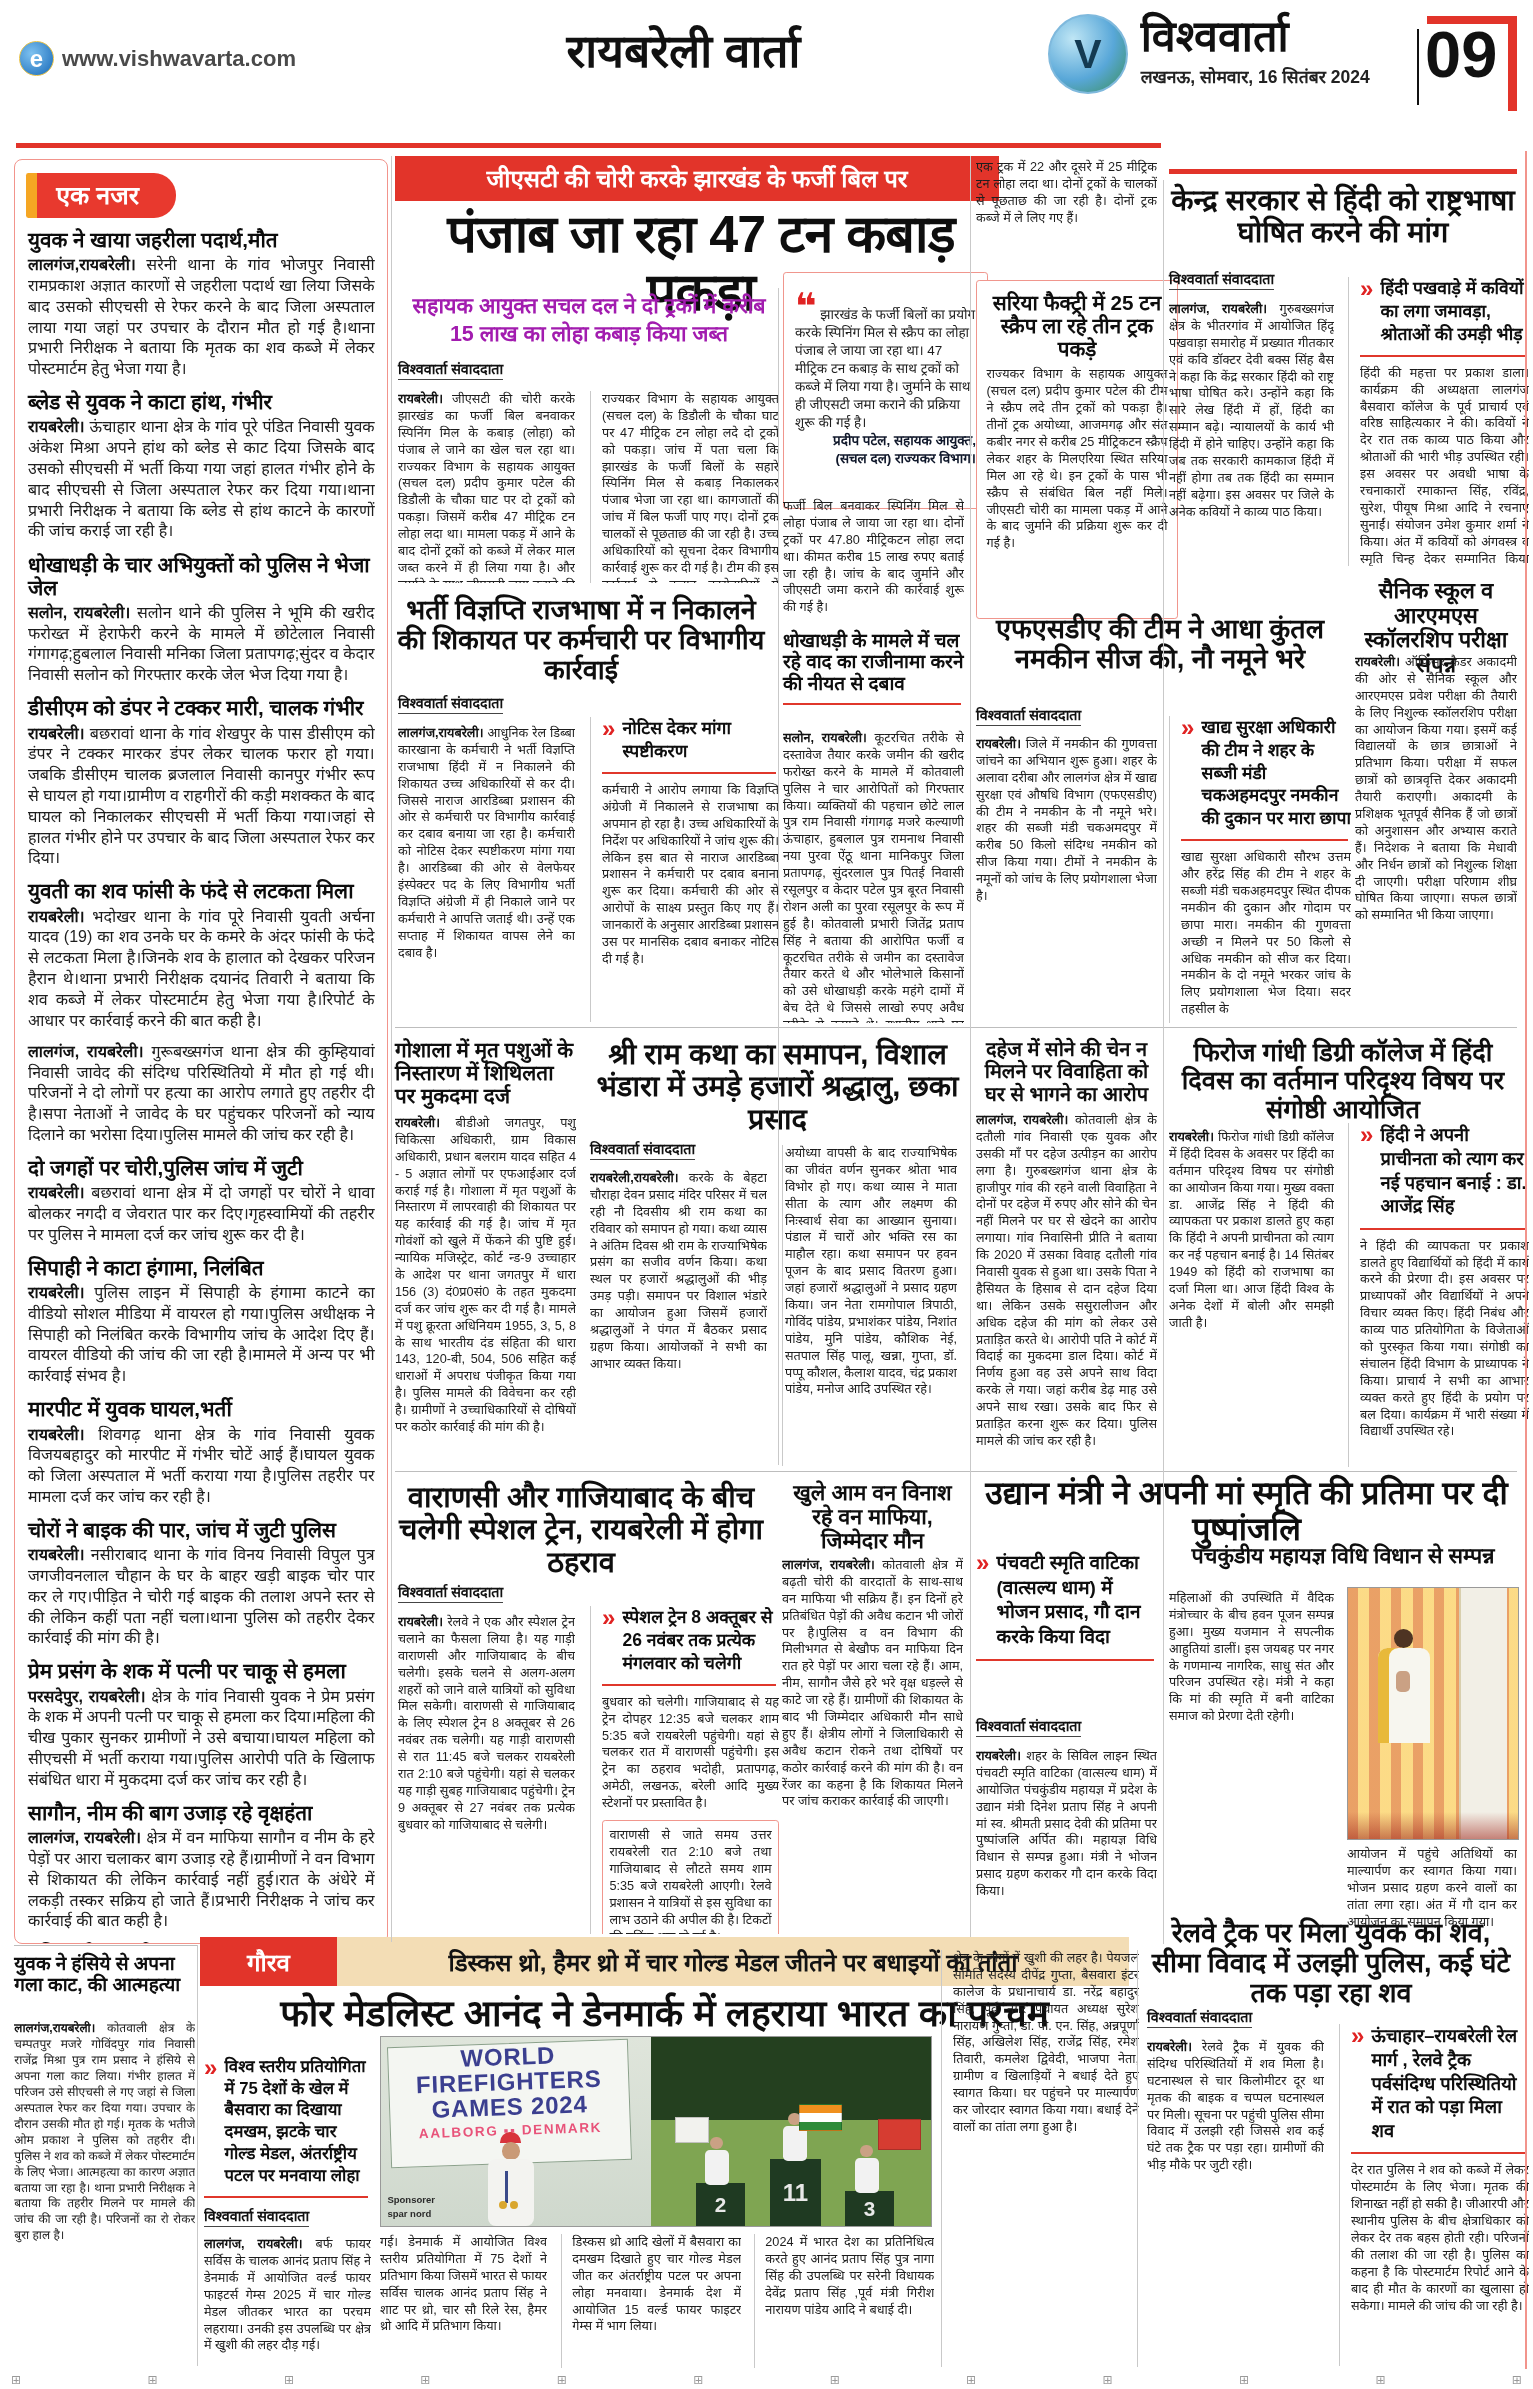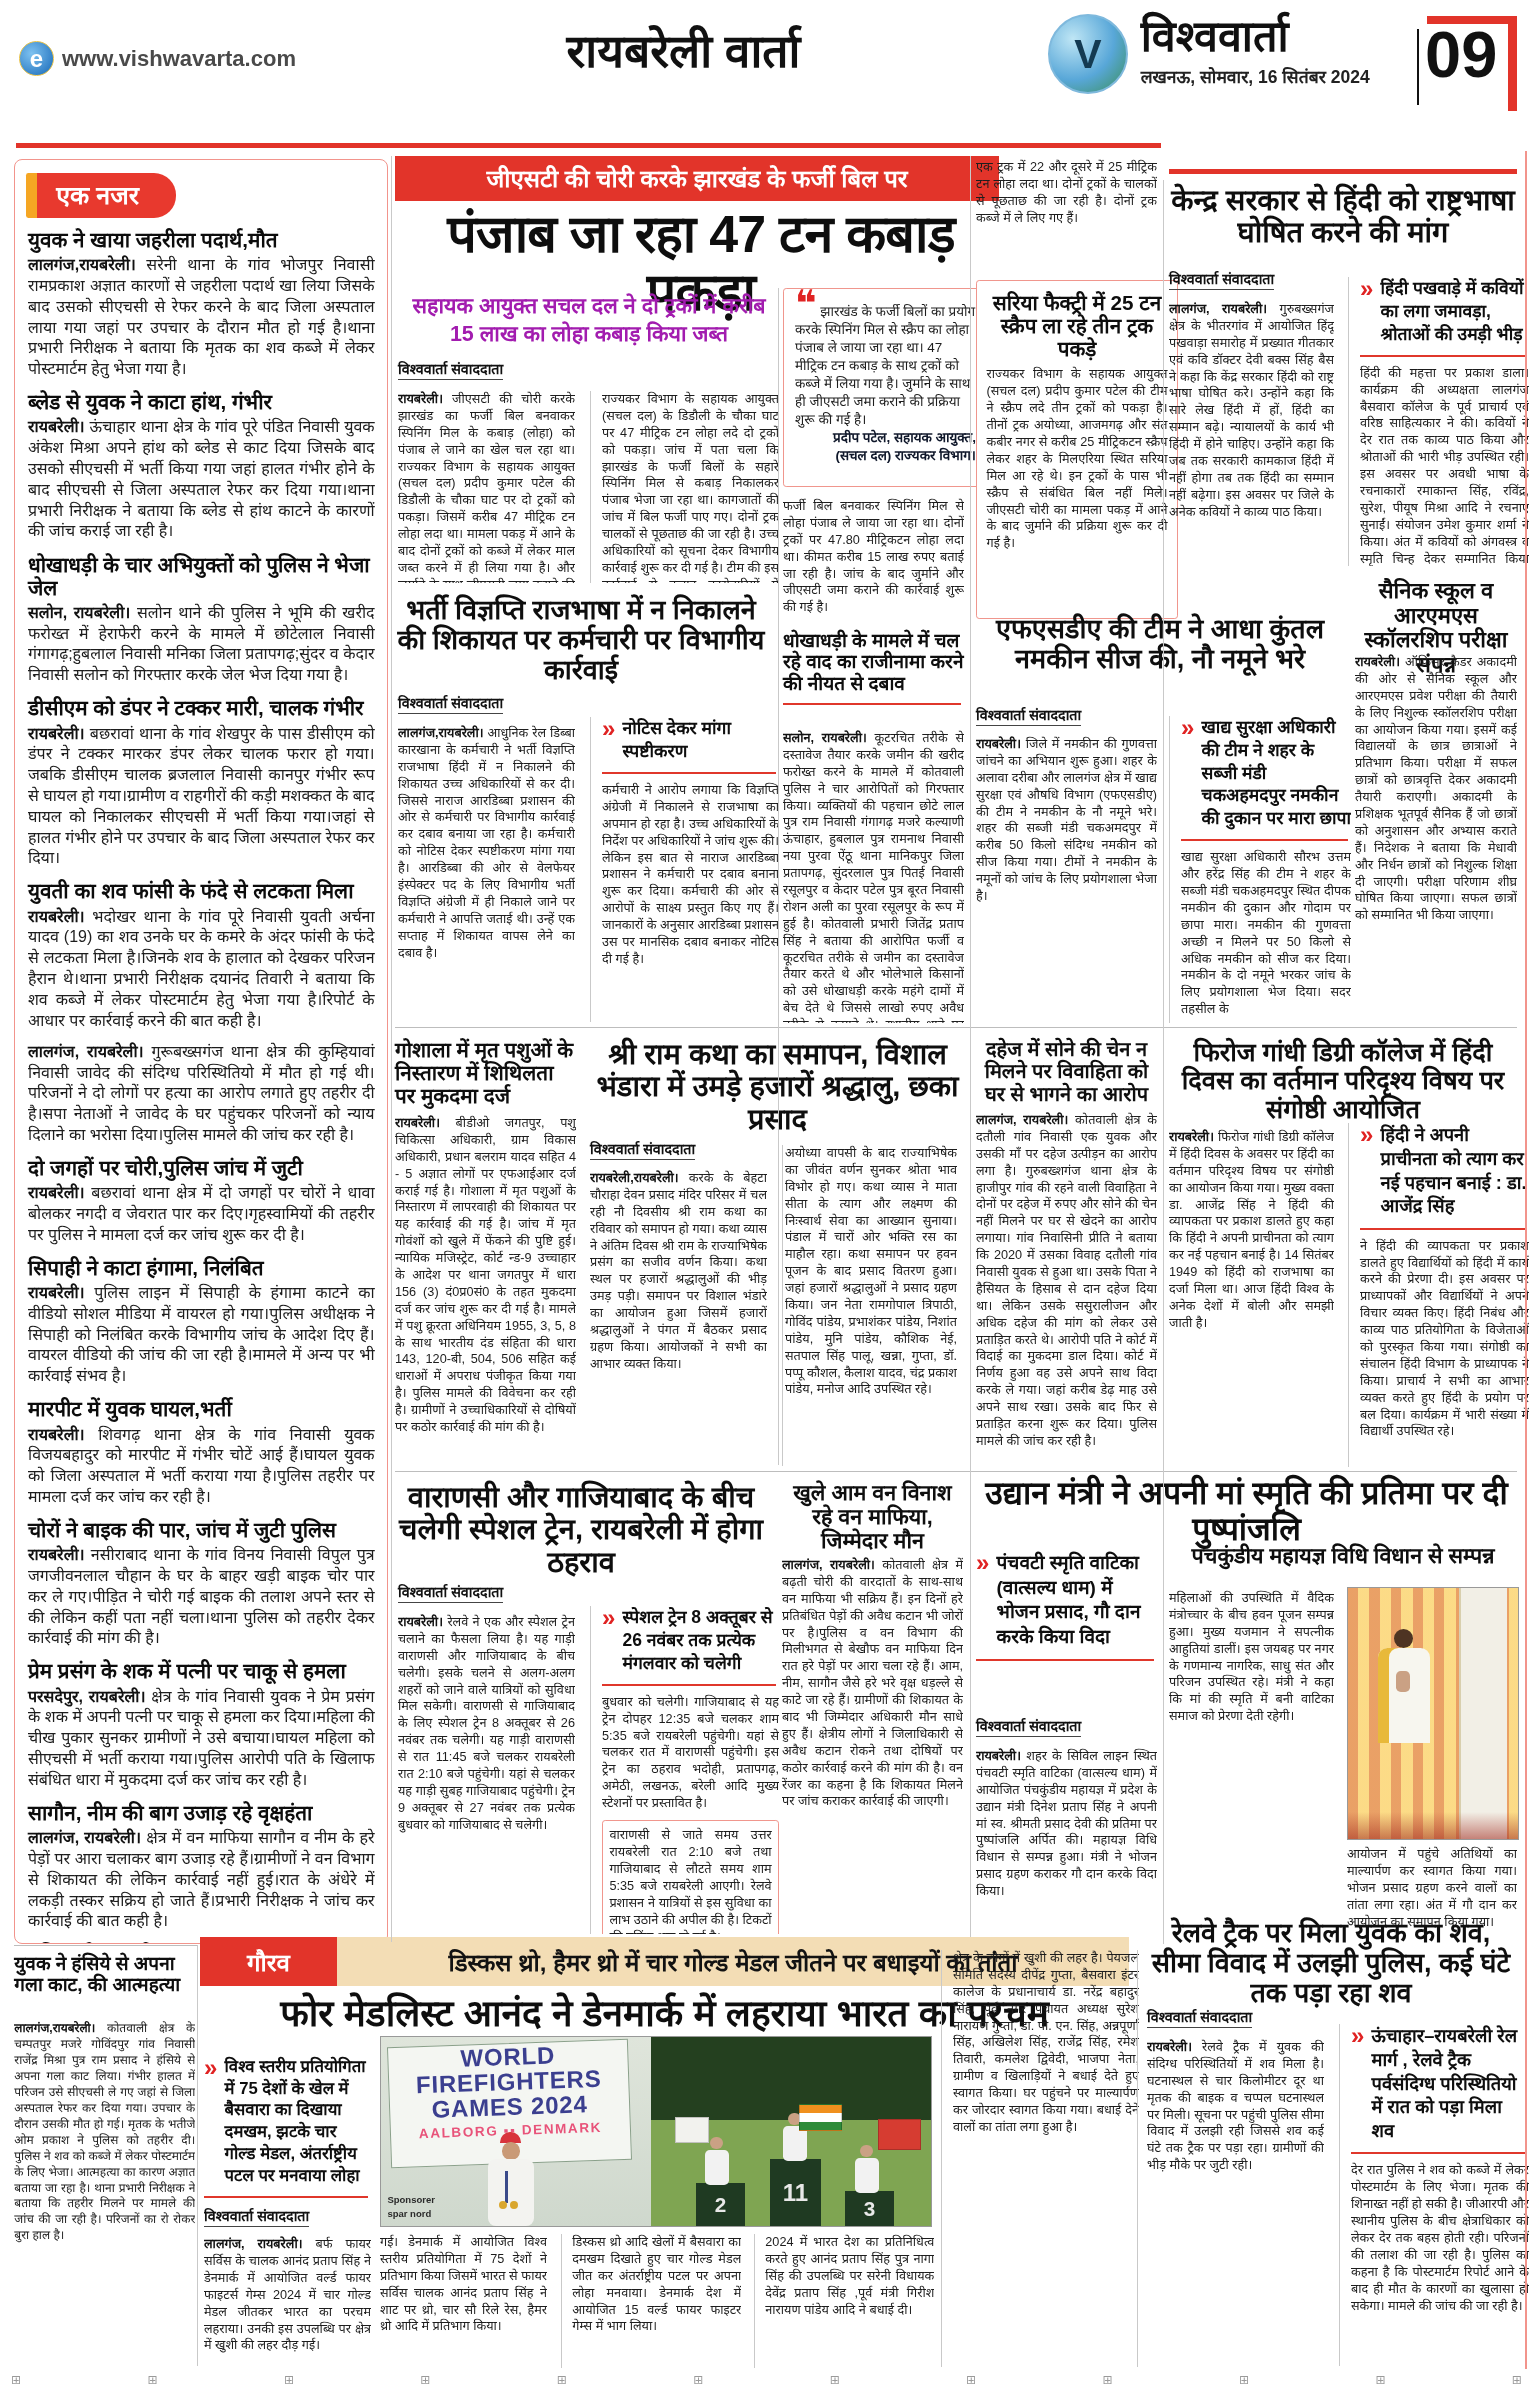--- a/index.html
+++ b/index.html
@@ -142,21 +142,21 @@
   <div id="deck" class="abs" style="left:410px;top:293px;width:358px;">सहायक आयुक्त सचल दल ने दो ट्रकों में करीब 15 लाख का लोहा कबाड़ किया जब्त</div>
   <div class="abs" style="left:398px;top:359px;"><span class="by">विश्ववार्ता संवाददाता</span></div>
 
   <div class="abs body" style="left:398px;top:391px;width:177px;height:192px;overflow:hidden;">
     <span class="dl">रायबरेली।</span> <span>जीएसटी की चोरी करके झारखंड का फर्जी बिल बनवाकर स्पिनिंग मिल के कबाड़ (लोहा) को पंजाब ले जाने का खेल चल रहा था। राज्यकर विभाग के सहायक आयुक्त (सचल दल) प्रदीप कुमार पटेल की डिडौली के चौका घाट पर दो ट्रकों को पकड़ा। जिसमें करीब 47 मीट्रिक टन लोहा लदा था। मामला पकड़ में आने के बाद दोनों ट्रकों को कब्जे में लेकर माल जब्त करने में ही लिया गया है। और जुर्माने के साथ जीएसटी जमा कराने की प्रक्रिया शुरू की गई है।</span>
   </div>
   <div class="abs body" style="left:590px;top:391px;width:177px;height:192px;overflow:hidden;border-left:0.8px solid #c9c9c9;padding-left:11px;">
     <span>राज्यकर विभाग के सहायक आयुक्त (सचल दल) के डिडौली के चौका घाट पर 47 मीट्रिक टन लोहा लदे दो ट्रकों को पकड़ा। जांच में पता चला कि झारखंड के फर्जी बिलों के सहारे स्पिनिंग मिल से कबाड़ निकालकर पंजाब भेजा जा रहा था। कागजातों की जांच में बिल फर्जी पाए गए। दोनों ट्रक चालकों से पूछताछ की जा रही है। उच्च अधिकारियों को सूचना देकर विभागीय कार्रवाई शुरू कर दी गई है। टीम की इस कार्रवाई से कबाड़ कारोबारियों में हड़कंप मचा है।</span>
   </div>
 
-  <div class="abs pinkbox" style="left:783px;top:288px;width:181px;height:197px;padding:0 11px;overflow:hidden;">
+  <div class="abs pinkbox" style="left:783px;top:272px;width:181px;height:197px;padding:19px 11px;overflow:hidden;">
     <span class="qmark">❝</span>
     <span class="body" style="font-size:13.5px;font-weight:500;">झारखंड के फर्जी बिलों का प्रयोग करके स्पिनिंग मिल से स्क्रैप का लोहा पंजाब ले जाया जा रहा था। 47 मीट्रिक टन कबाड़ के साथ ट्रकों को कब्जे में लिया गया है। जुर्माने के साथ ही जीएसटी जमा कराने की प्रक्रिया शुरू की गई है।</span>
     <div class="attrib">प्रदीप पटेल, सहायक आयुक्त,</div>
     <div class="attrib">(सचल दल) राज्यकर विभाग।</div>
   </div>
   <div class="abs body" style="left:783px;top:498px;width:181px;height:124px;overflow:hidden;">
     <span>फर्जी बिल बनवाकर स्पिनिंग मिल से लोहा पंजाब ले जाया जा रहा था। दोनों ट्रकों पर 47.80 मीट्रिकटन लोहा लदा था। कीमत करीब 15 लाख रुपए बताई जा रही है। जांच के बाद जुर्माने और जीएसटी जमा कराने की कार्रवाई शुरू की गई है।</span>
   </div>
 
   <div class="abs body" style="left:976px;top:159px;width:181px;height:113px;overflow:hidden;">
@@ -318,21 +318,21 @@
   </div>
   <div class="abs hl" style="left:200px;top:1993px;width:929px;font-size:37px;">फोर मेडलिस्ट आनंद ने डेनमार्क में लहराया भारत का परचम</div>
 
   <div class="abs" style="left:204px;top:2056px;width:167px;height:305px;overflow:hidden;">
     <div class="sub" style="font-size:16.7px;">
         <span class="ch">»</span>
         <span>विश्व स्तरीय प्रतियोगिता में 75 देशों के खेल में बैसवारा का दिखाया दमखम, झटके चार गोल्ड मेडल, अंतर्राष्ट्रीय पटल पर मनवाया लोहा</span>
       </div>
     <div class="rline"></div>
     <div><span class="by">विश्ववार्ता संवाददाता</span></div>
-    <div class="body" style="margin-top:4.8px;"><span class="dl">लालगंज, रायबरेली।</span> <span>बर्फ फायर सर्विस के चालक आनंद प्रताप सिंह ने डेनमार्क में आयोजित वर्ल्ड फायर फाइटर्स गेम्स 2024 में चार गोल्ड मेडल जीतकर भारत का परचम लहराया। उनकी इस उपलब्धि पर क्षेत्र में खुशी की लहर दौड़ गई।</span></div>
+    <div class="body" style="margin-top:4.8px;"><span class="dl">लालगंज, रायबरेली।</span> <span>बर्फ फायर सर्विस के चालक आनंद प्रताप सिंह ने डेनमार्क में आयोजित वर्ल्ड फायर फाइटर्स गेम्स 2025 में चार गोल्ड मेडल जीतकर भारत का परचम लहराया। उनकी इस उपलब्धि पर क्षेत्र में खुशी की लहर दौड़ गई।</span></div>
   </div>
 
   <div class="ph" style="left:380px;top:2036px;width:550px;height:189px;background:#c9d2c6;">
     <div class="abs" style="left:0;top:0;width:270px;height:189px;background:linear-gradient(#dfe5db,#cfd8cd);">
       <div class="fw-banner">
         <div class="b1">WORLD</div>
         <div class="b1">FIREFIGHTERS</div>
         <div class="b1">GAMES 2024</div>
         <div class="b2">AALBORG ▪▪ DENMARK</div>
       </div>

